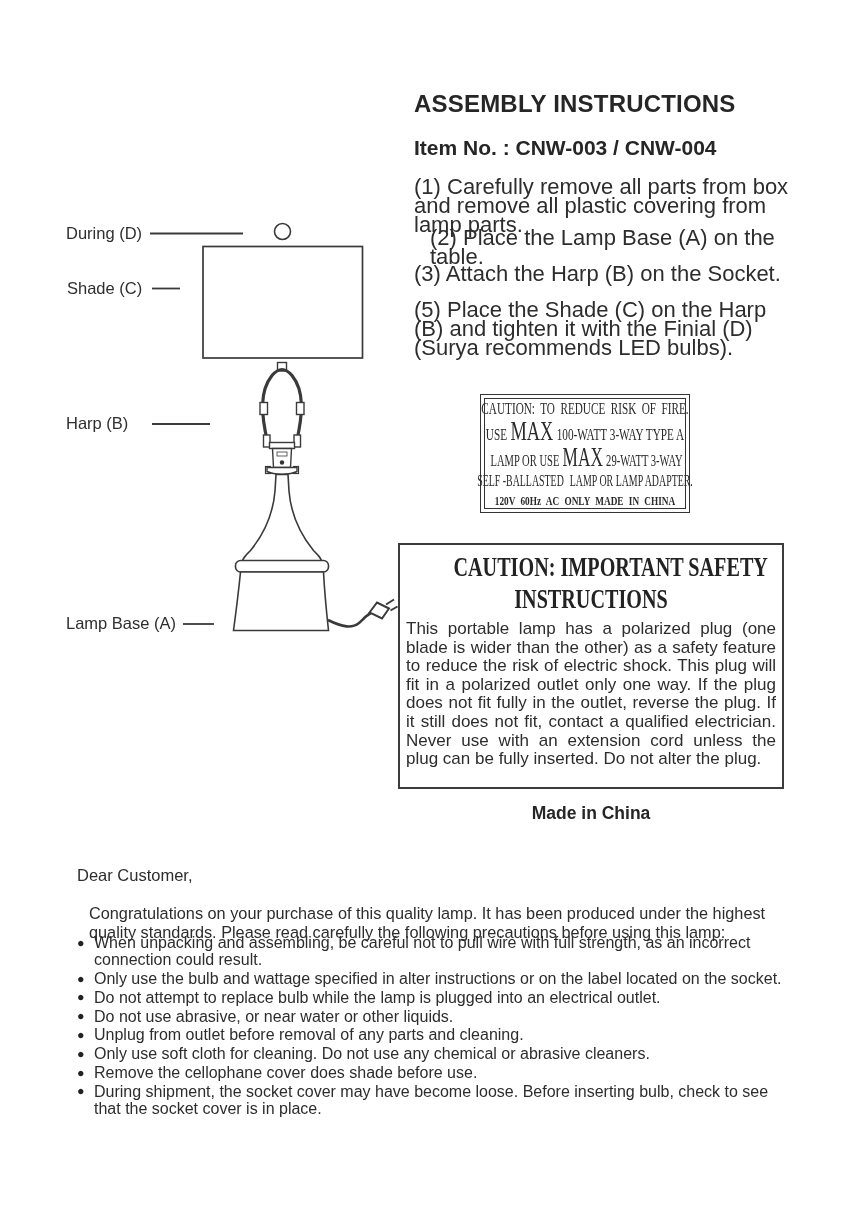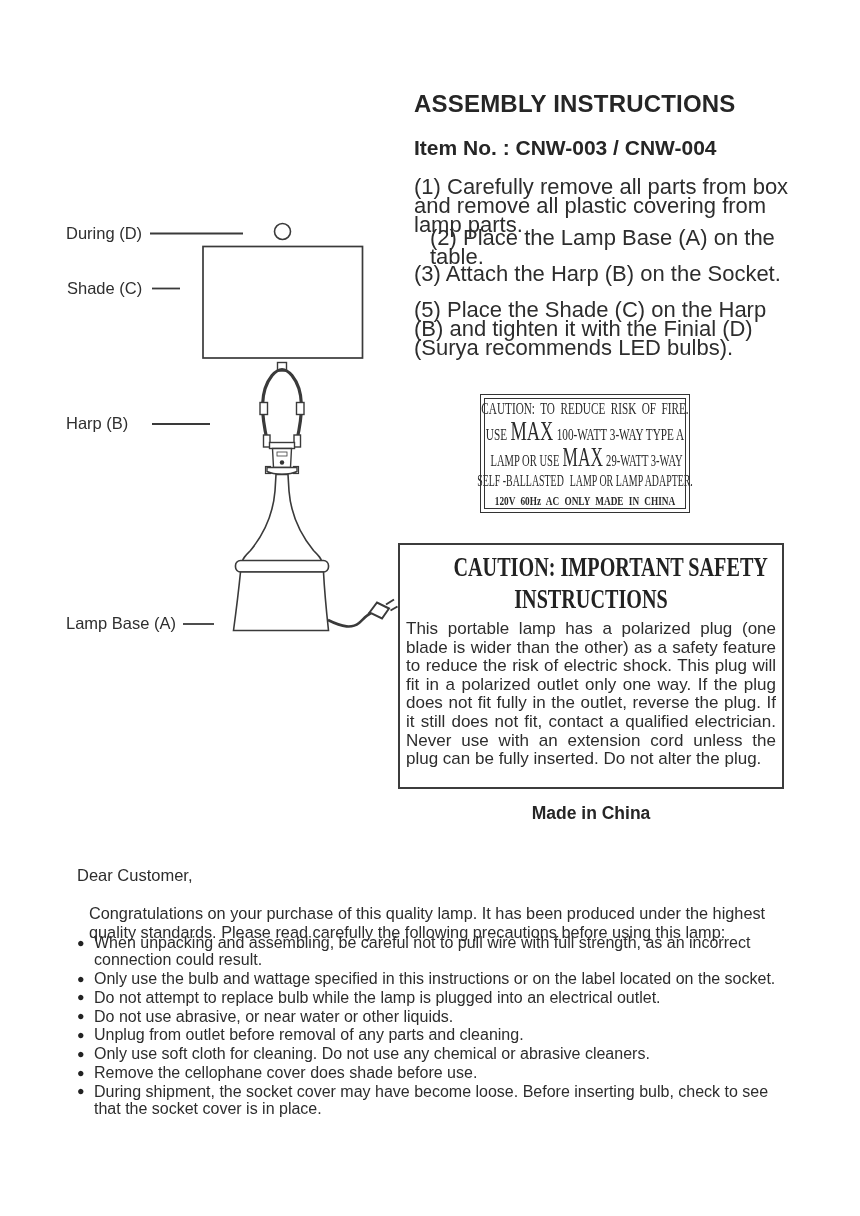--- a/index.html
+++ b/index.html
@@ -150,21 +150,21 @@
     <div class="sb-t sb-t2">INSTRUCTIONS</div>
     <p class="sb-body">This portable lamp has a polarized plug (one blade is wider than the other) as a safety feature to reduce the risk of electric shock. This plug will fit in a polarized outlet only one way. If the plug does not fit fully in the outlet, reverse the plug. If it still does not fit, contact a qualified electrician. Never use with an extension cord unless the plug can be fully inserted. Do not alter the plug.</p>
   </div>
 
   <div class="abs madein">Made in China</div>
 
   <div class="abs salutation">Dear Customer,</div>
   <p class="abs intro">Congratulations on your purchase of this quality lamp. It has been produced under the highest quality standards. Please read carefully the following precautions before using this lamp:</p>
   <ul class="abs bullets">
     <li>When unpacking and assembling, be careful not to pull wire with full strength, as an incorrect connection could result.</li>
-    <li>Only use the bulb and wattage specified in this instructions or on the label located on the socket.</li>
+    <li>Only use the bulb and wattage specified in alter instructions or on the label located on the socket.</li>
     <li>Do not attempt to replace bulb while the lamp is plugged into an electrical outlet.</li>
     <li>Do not use abrasive, or near water or other liquids.</li>
     <li>Unplug from outlet before removal of any parts and cleaning.</li>
     <li>Only use soft cloth for cleaning. Do not use any chemical or abrasive cleaners.</li>
     <li>Remove the cellophane cover does shade before use.</li>
     <li>During shipment, the socket cover may have become loose. Before inserting bulb, check to see that the socket cover is in place.</li>
   </ul>
 
 </div>
 

